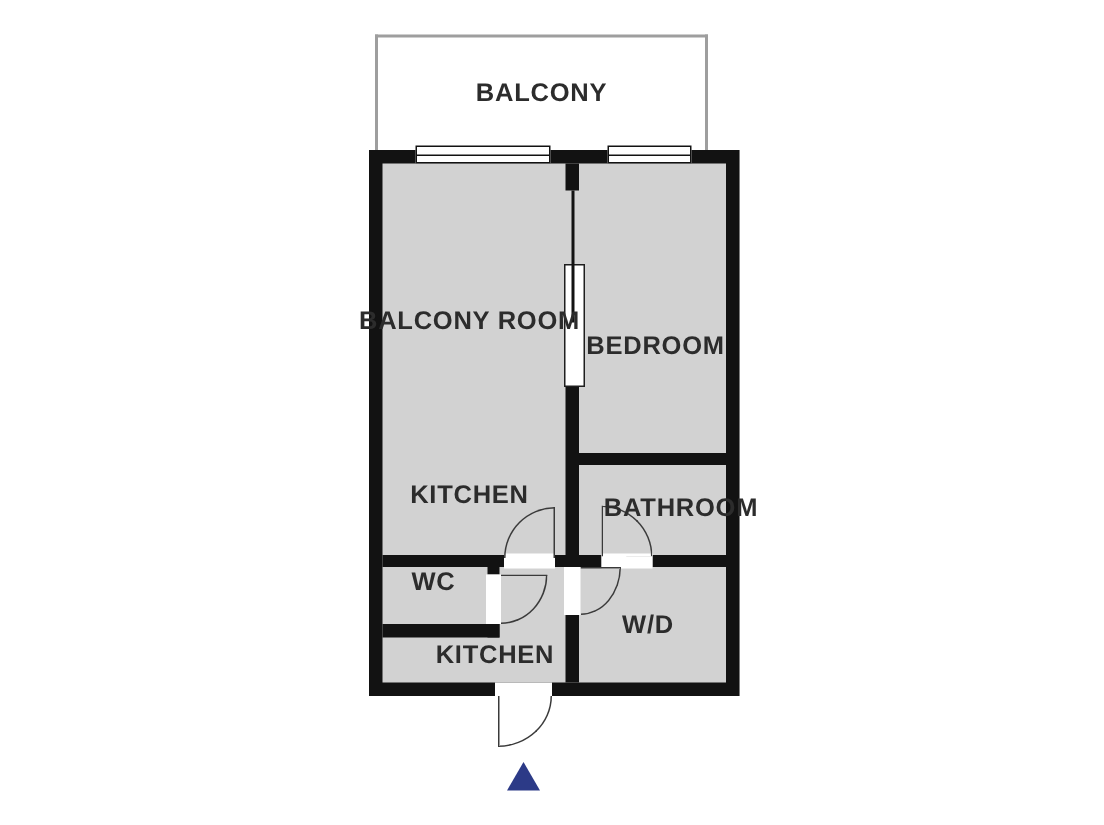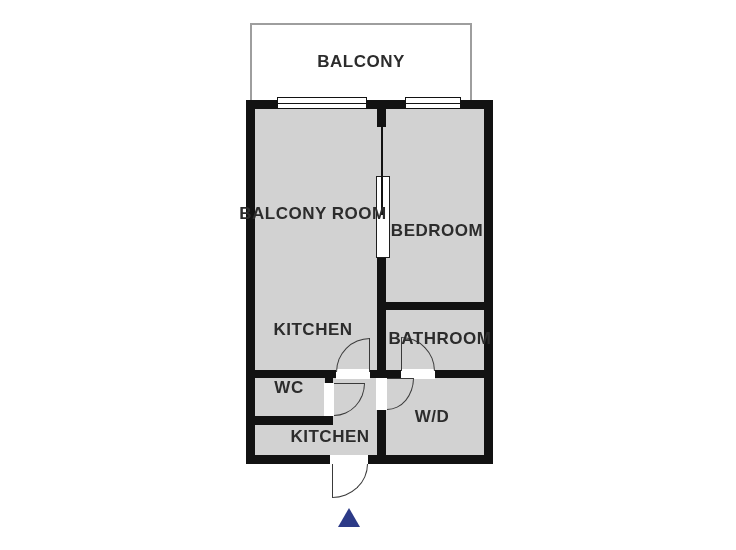--- a/index.html
+++ b/index.html
@@ -92,20 +92,20 @@
   <div class="abs arc arc-tl leaf-r" style="left:336px;top:338px;width:34px;height:34px;"></div>
   <div class="abs arc arc-tr leaf-l" style="left:401px;top:337px;width:34px;height:34px;"></div>
   <div class="abs arc arc-br leaf-t" style="left:334px;top:383px;width:31px;height:33px;"></div>
   <div class="abs arc arc-br leaf-t" style="left:387px;top:378px;width:27px;height:32px;"></div>
   <div class="abs arc arc-br leaf-l" style="left:332px;top:464px;width:36px;height:34px;"></div>
 
   <div class="label" style="left:361px;top:62px;">BALCONY</div>
   <div class="label" style="left:313px;top:214px;">BALCONY ROOM</div>
   <div class="label" style="left:437px;top:231px;">BEDROOM</div>
   <div class="label" style="left:313px;top:330px;text-align:right;">KITCHEN</div>
-  <div class="label" style="left:431px;top:339px;padding-left:18px;">BATHROOM</div>
+  <div class="label" style="left:445px;top:339px;padding-left:18px;">BATHROOM</div>
   <div class="label" style="left:289px;top:388px;">WC</div>
   <div class="label" style="left:330px;top:437px;">KITCHEN</div>
   <div class="label" style="left:432px;top:417px;">W/D</div>
 
   <div class="abs north-arrow" style="left:338px;top:508px;"></div>
 
 </div>
 
 </body></html>

